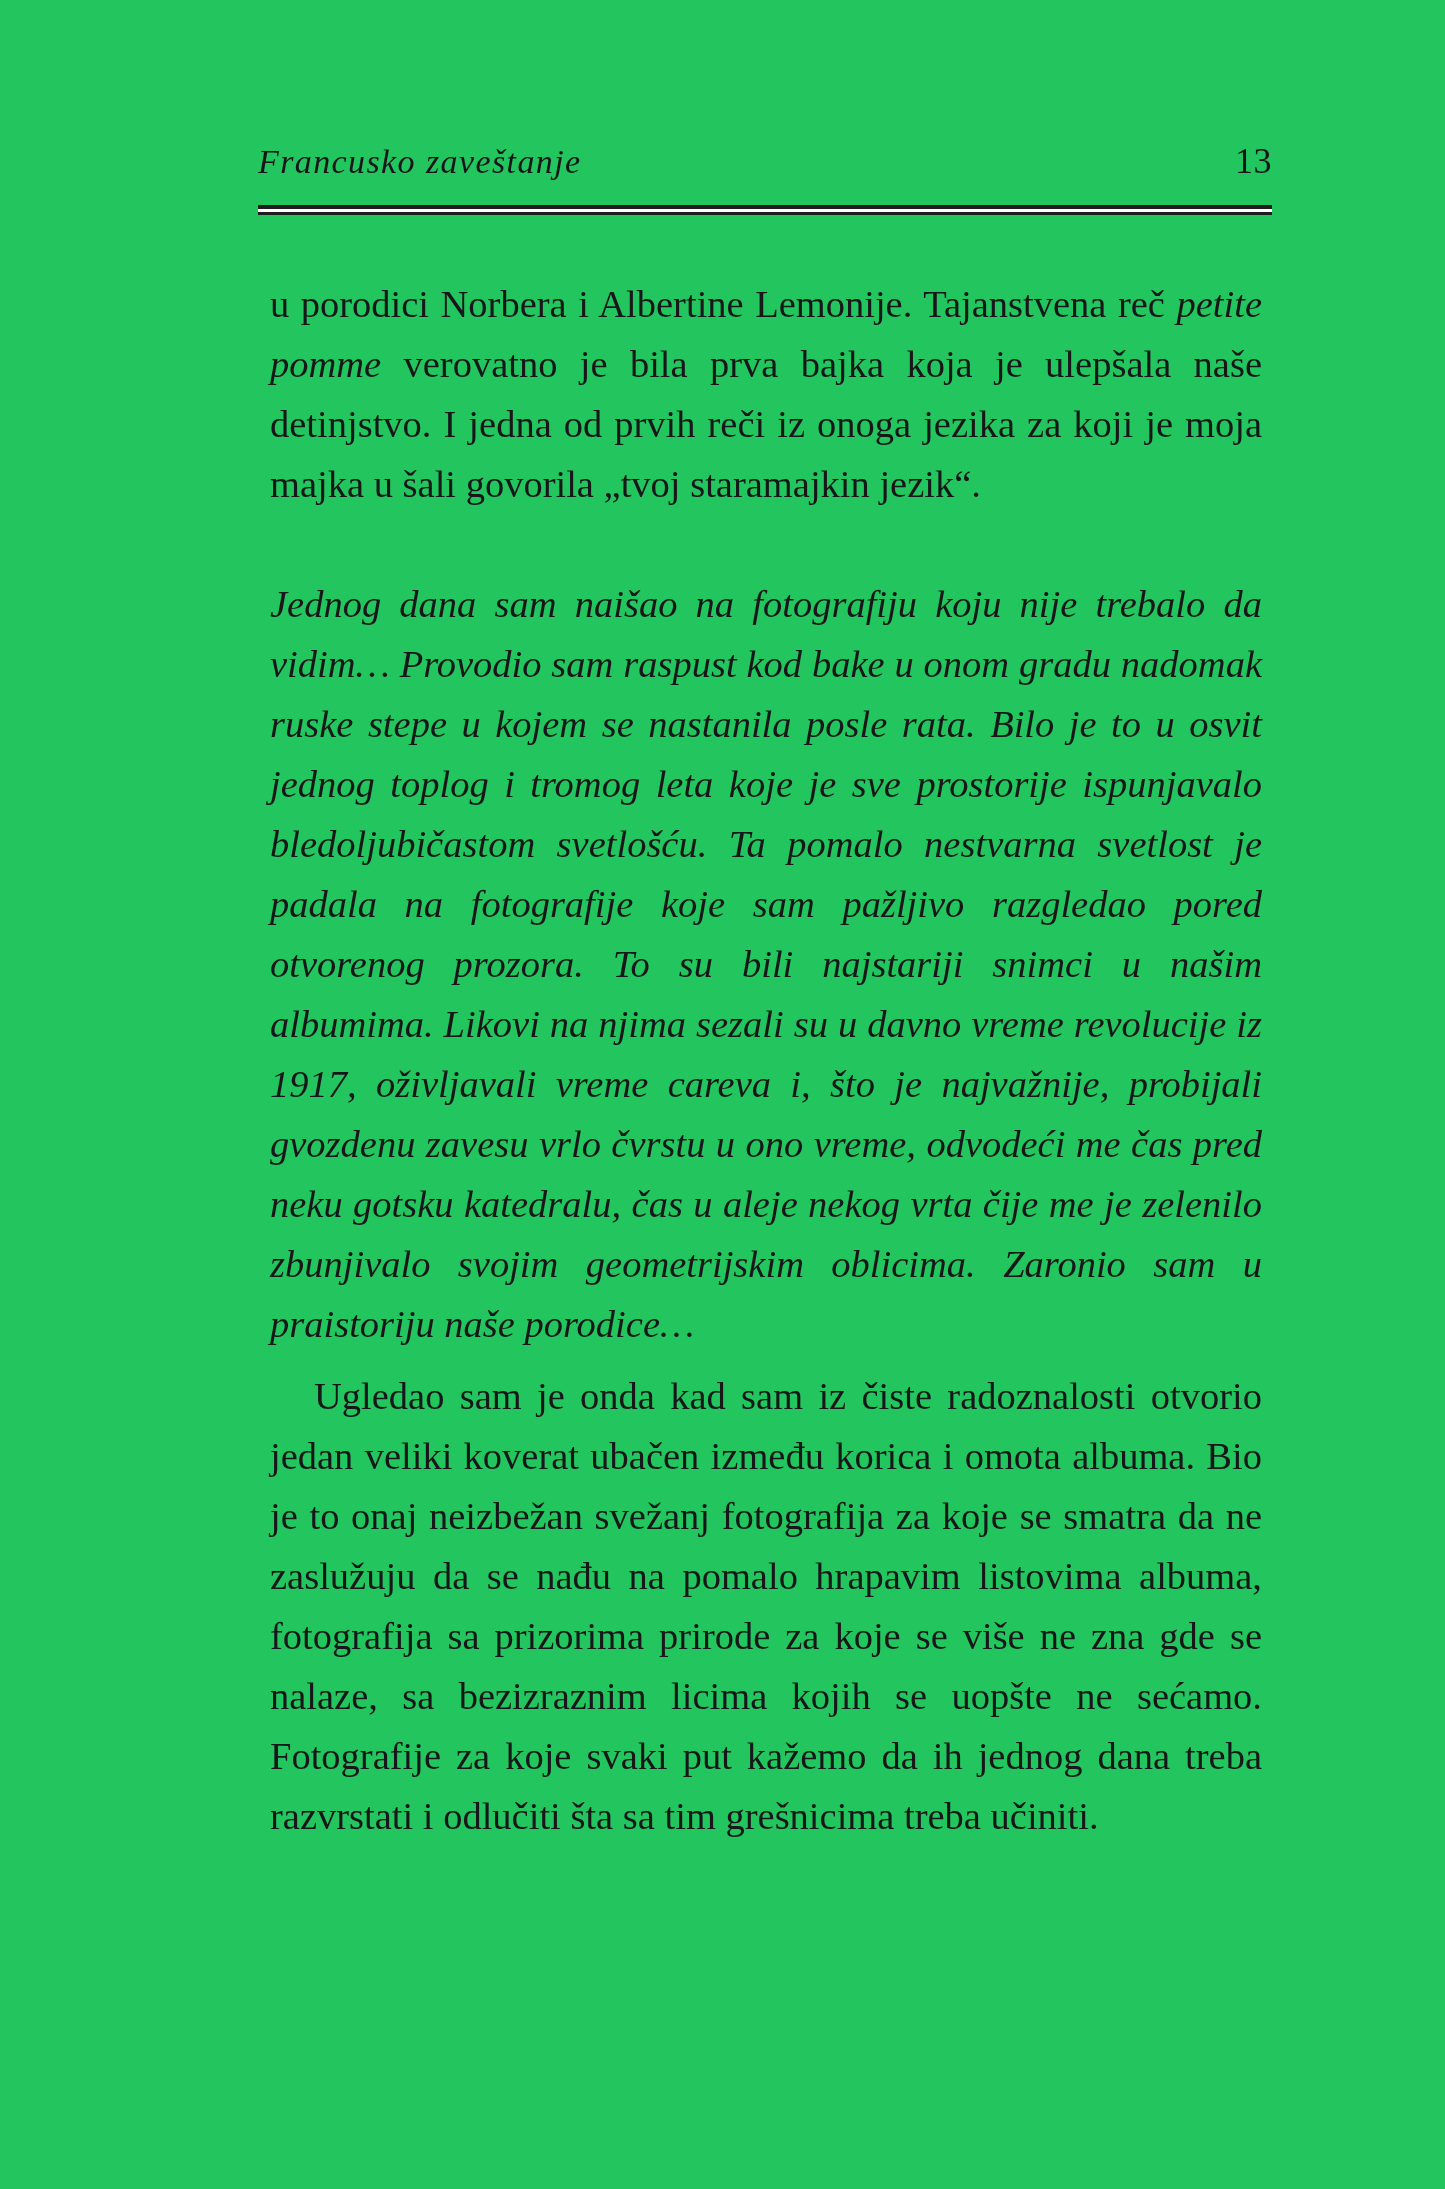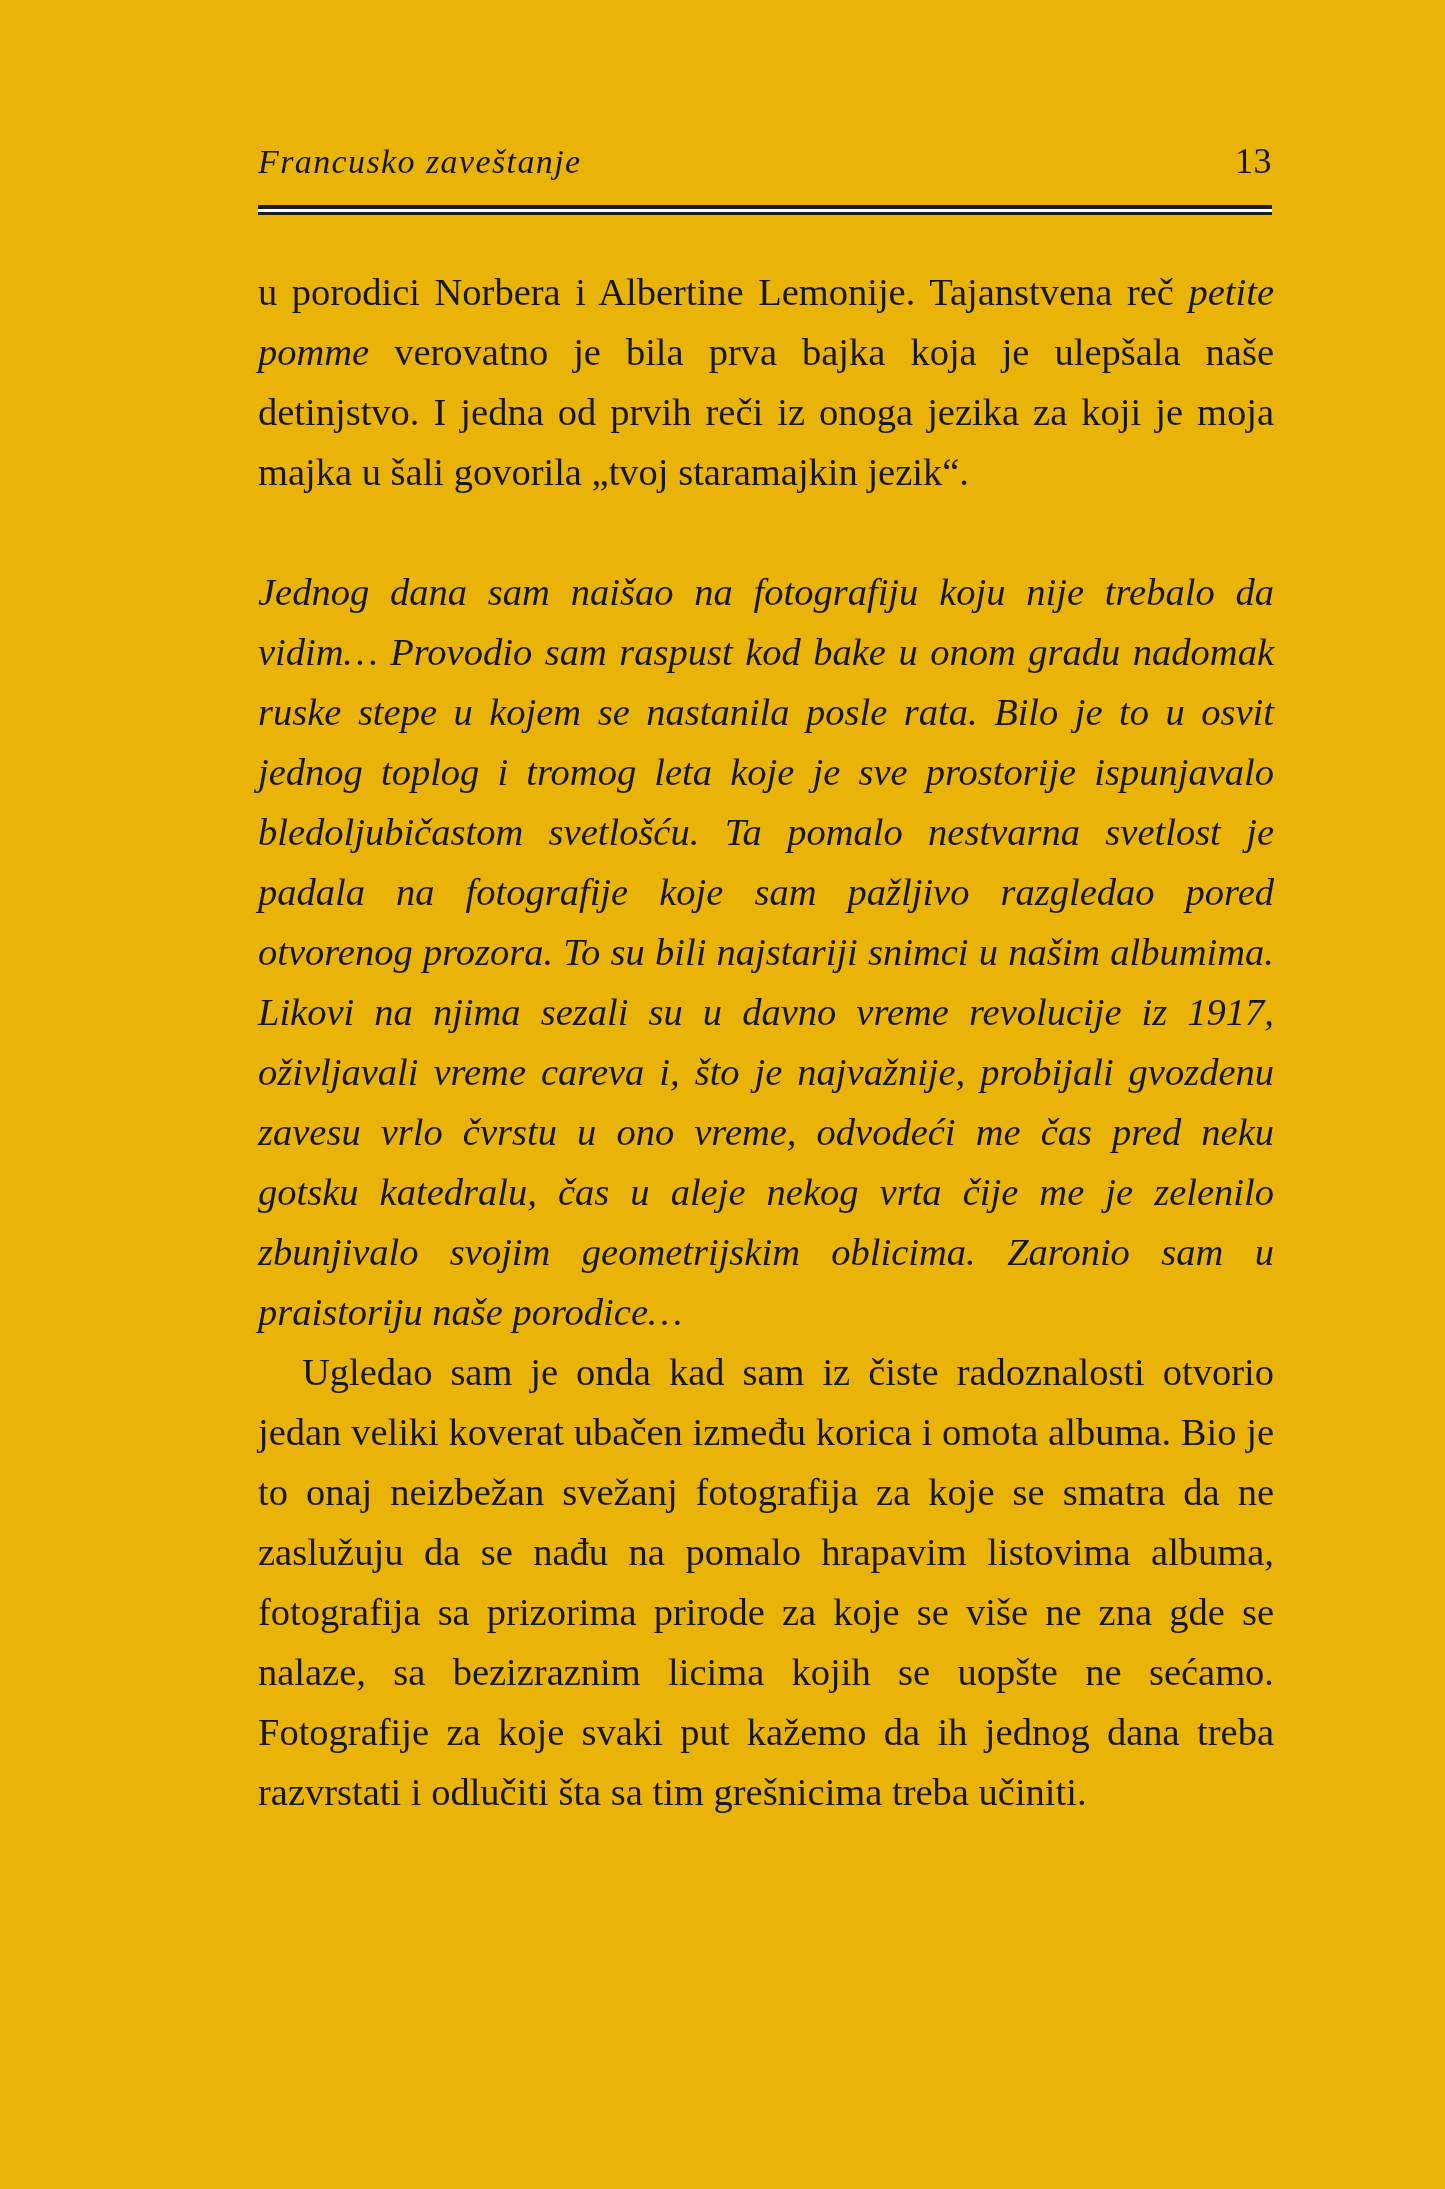--- a/index.html
+++ b/index.html
@@ -5,21 +5,21 @@
 <style>
   html, body {
     margin: 0;
     padding: 0;
     background: #ffffff;
   }
   .page {
     position: relative;
     width: 1445px;
     height: 2189px;
-    background: #eab308;
+    background: #22c55e;
     margin: 0 auto;
     overflow: hidden;
     font-family: "Liberation Serif", "DejaVu Serif", serif;
     color: #1a1a1a;
     -webkit-font-smoothing: antialiased;
   }
 
   
   .running-head {
     position: absolute;
@@ -64,21 +64,21 @@
   }
 
   
   .textblock {
     position: absolute;
     left: 258px;
     top: 262px;
     width: 1016px;
   }
   .para {
-    margin: 0;
+    margin: 12px;
     font-size: 38.5px;
     line-height: 60px;
     text-align: justify;
     text-justify: inter-word;
     color: #17171a;
     hyphens: none;
   }
   .para.indent {
     text-indent: 44px;
   }

